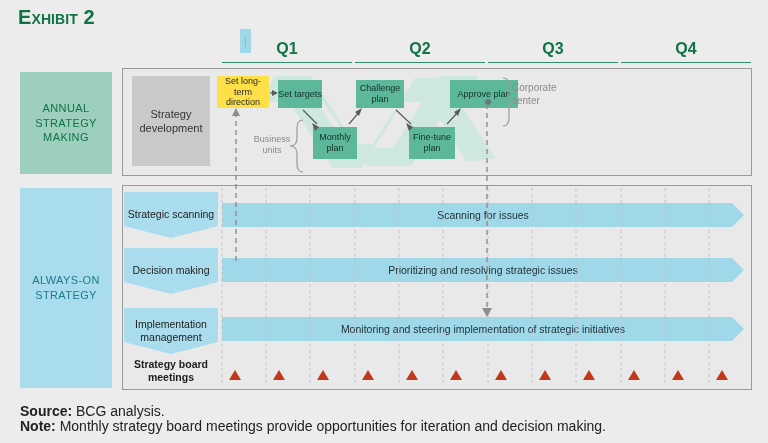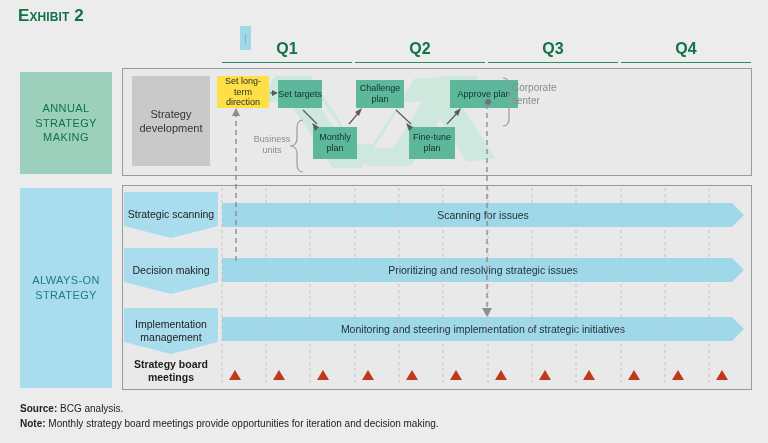--- a/index.html
+++ b/index.html
@@ -11,21 +11,21 @@
     position:relative;
   }
   .page{position:absolute;left:0;top:0;width:768px;height:443px;}
 
   
   #title{
     position:absolute;left:18px;top:6px;
     font-size:15px;font-weight:bold;color:#0f7345;
     letter-spacing:.1px;white-space:nowrap;
   }
-  #title .exh{font-variant:small-caps;font-size:17px;}
+  #title .exh{font-variant:small-caps;font-size:20px;}
   #title .bar{color:#6fbf9b;font-weight:normal;padding:0 4px;}
 
   
   .qhead{
     position:absolute;top:40px;height:22px;
     text-align:center;color:#0f7345;
     font-size:16px;font-weight:bold;
     border-bottom:1.5px solid #2e8b6a;
   }
 
@@ -135,21 +135,21 @@
   
   .tri{
     position:absolute;width:0;height:0;
     border-left:6px solid transparent;
     border-right:6px solid transparent;
     border-bottom:10px solid #c0391b;
   }
 
   
   .foot{
-    position:absolute;left:20px;font-size:10px;color:#222;
+    position:absolute;left:20px;font-size:14px;color:#222;
   }
   #foot-source{top:403px;}
   #foot-note{top:418px;}
   .foot b{font-weight:bold;}
 </style>
 </head>
 <body>
 
 <div class="page">
 

